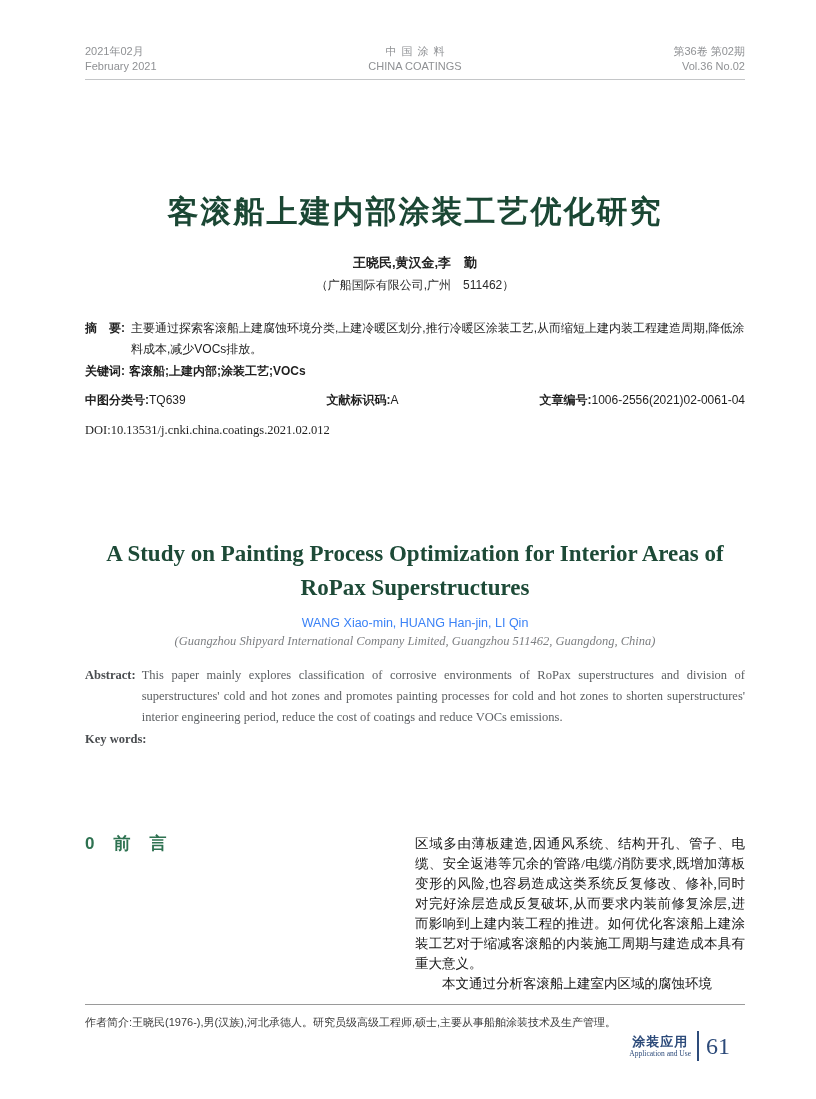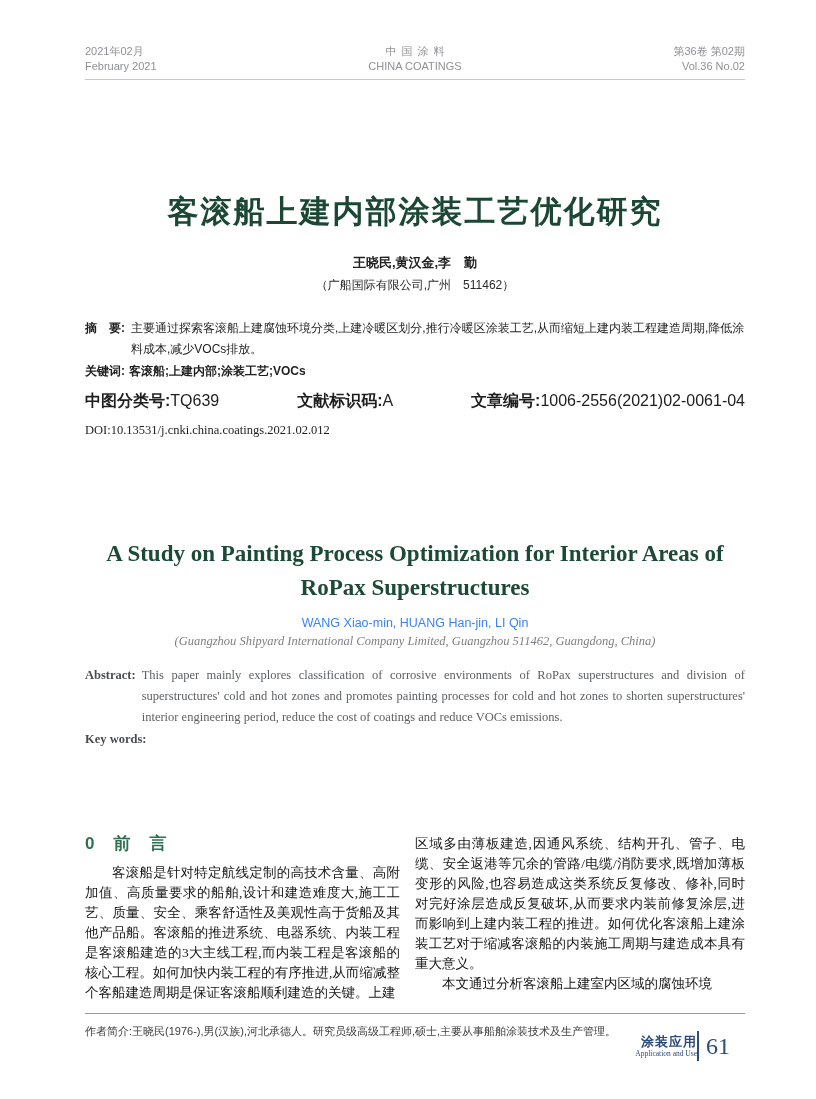--- a/index.html
+++ b/index.html
@@ -64,21 +64,21 @@
 
   .cn-meta-block { margin-top: 24px; font-size: 12px; line-height: 21px; color: #1e1e1e; }
   .cn-abstract .hang-label { padding-right: 6px; }
   .cn-keywords { margin-top: 1px; font-weight: bold; }
   .cn-keywords .hang-label { padding-right: 4px; }
 
   .meta-row {
     display: flex;
     justify-content: space-between;
     margin-top: 8px;
-    font-size: 16px;
+    font-size: 12px;
   }
   .meta-item b { font-weight: bold; }
   .doi-line {
     margin-top: 9px;
     font-family: "Liberation Serif", serif;
     font-size: 12.5px;
     color: #1e1e1e;
   }
 
   
@@ -159,21 +159,21 @@
 
   
   .corner {
     position: absolute;
     top: 1031px;
     right: 86px;
     display: flex;
     align-items: center;
     color: #2d4b7a;
   }
-  .corner-text { text-align: right; }
+  .corner-text { text-align: center; padding-right: 6px; }
   .corner-cn { font-size: 13px; font-weight: bold; letter-spacing: 1px; line-height: 15px; }
   .corner-en { font-family: "Liberation Serif", serif; font-size: 7.5px; line-height: 10px; }
   .corner-bar { width: 2px; height: 30px; background: #2d4b7a; flex: none; }
   .corner-page {
     font-family: "Liberation Serif", serif;
     font-size: 24px;
     padding-left: 7px;
   }
 </style>
 </head>
@@ -228,21 +228,20 @@
         <div class="hang-text">This paper mainly explores classification of corrosive environments of RoPax superstructures and division of superstructures' cold and hot zones and promotes painting processes for cold and hot zones to shorten superstructures' interior engineering period, reduce the cost of coatings and reduce VOCs emissions.</div>
       </div>
       <div class="hang en-keywords">
         <span class="hang-label">Key words:</span>
       </div>
     </div>
 
     <section class="body-cols">
       <div class="col-left">
         <h3 class="sec-heading">0　前　言</h3>
-        <p class="p-indent">客滚船是针对特定航线定制的高技术含量、高附加值、高质量要求的船舶,设计和建造难度大,施工工艺、质量、安全、乘客舒适性及美观性高于货船及其他产品船。客滚船的推进系统、电器系统、内装工程是客滚船建造的3大主线工程,而内装工程是客滚船的核心工程。如何加快内装工程的有序推进,从而缩减整个客船建造周期是保证客滚船顺利建造的关键。上建</p>
       </div>
       <div class="col-gap"></div>
       <div class="col-right">
         <p>区域多由薄板建造,因通风系统、结构开孔、管子、电缆、安全返港等冗余的管路/电缆/消防要求,既增加薄板变形的风险,也容易造成这类系统反复修改、修补,同时对完好涂层造成反复破坏,从而要求内装前修复涂层,进而影响到上建内装工程的推进。如何优化客滚船上建涂装工艺对于缩减客滚船的内装施工周期与建造成本具有重大意义。</p>
         <p class="p-indent">本文通过分析客滚船上建室内区域的腐蚀环境</p>
       </div>
     </section>
 
     <div class="footnote">
       <div>作者简介:王晓民(1976-),男(汉族),河北承德人。研究员级高级工程师,硕士,主要从事船舶涂装技术及生产管理。</div>

